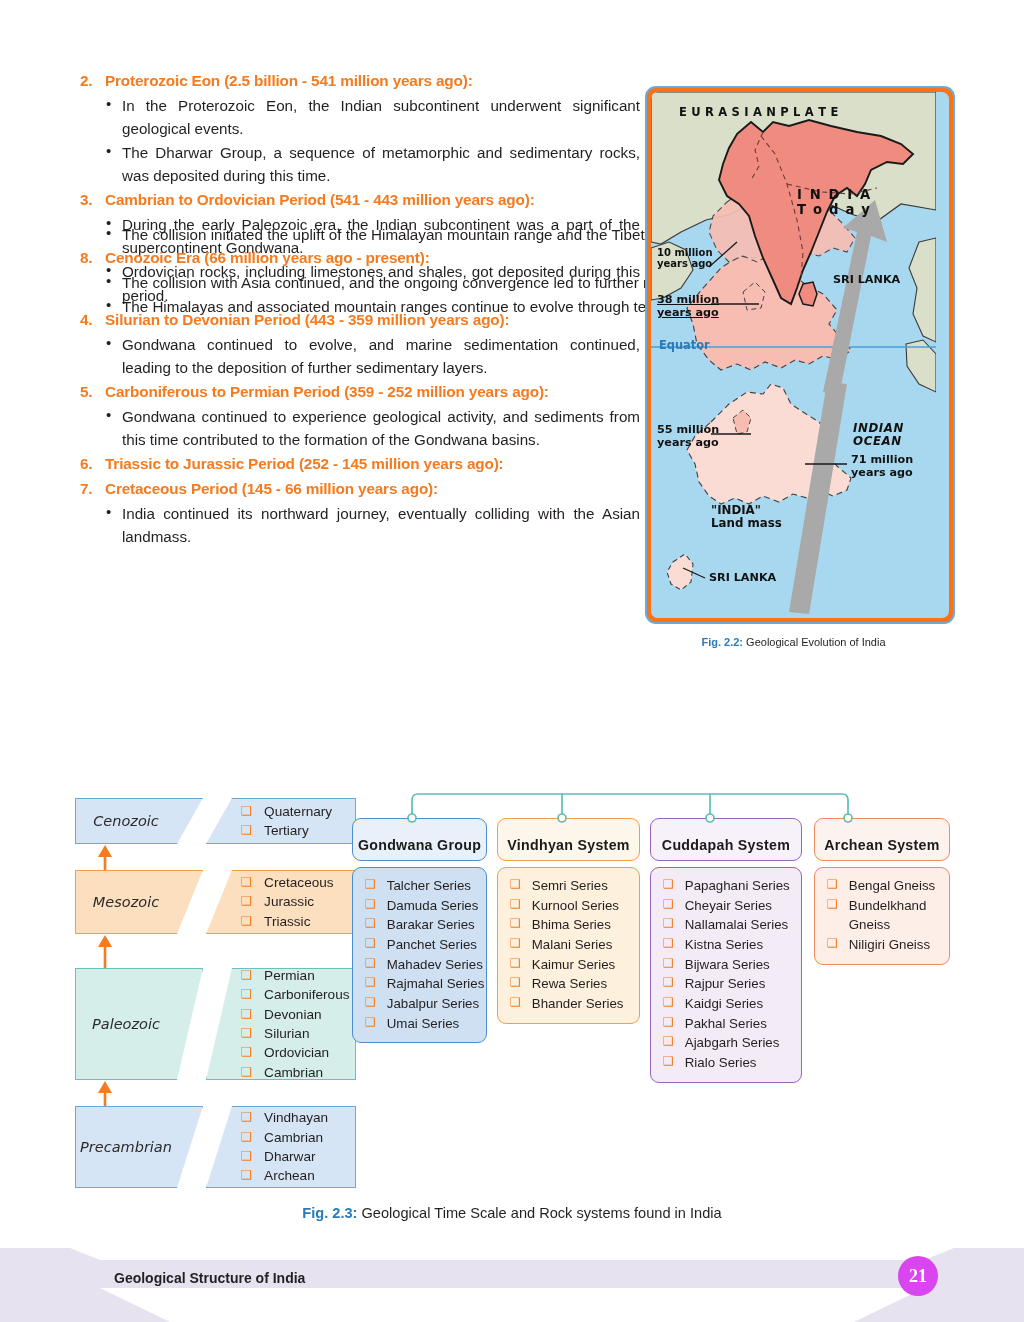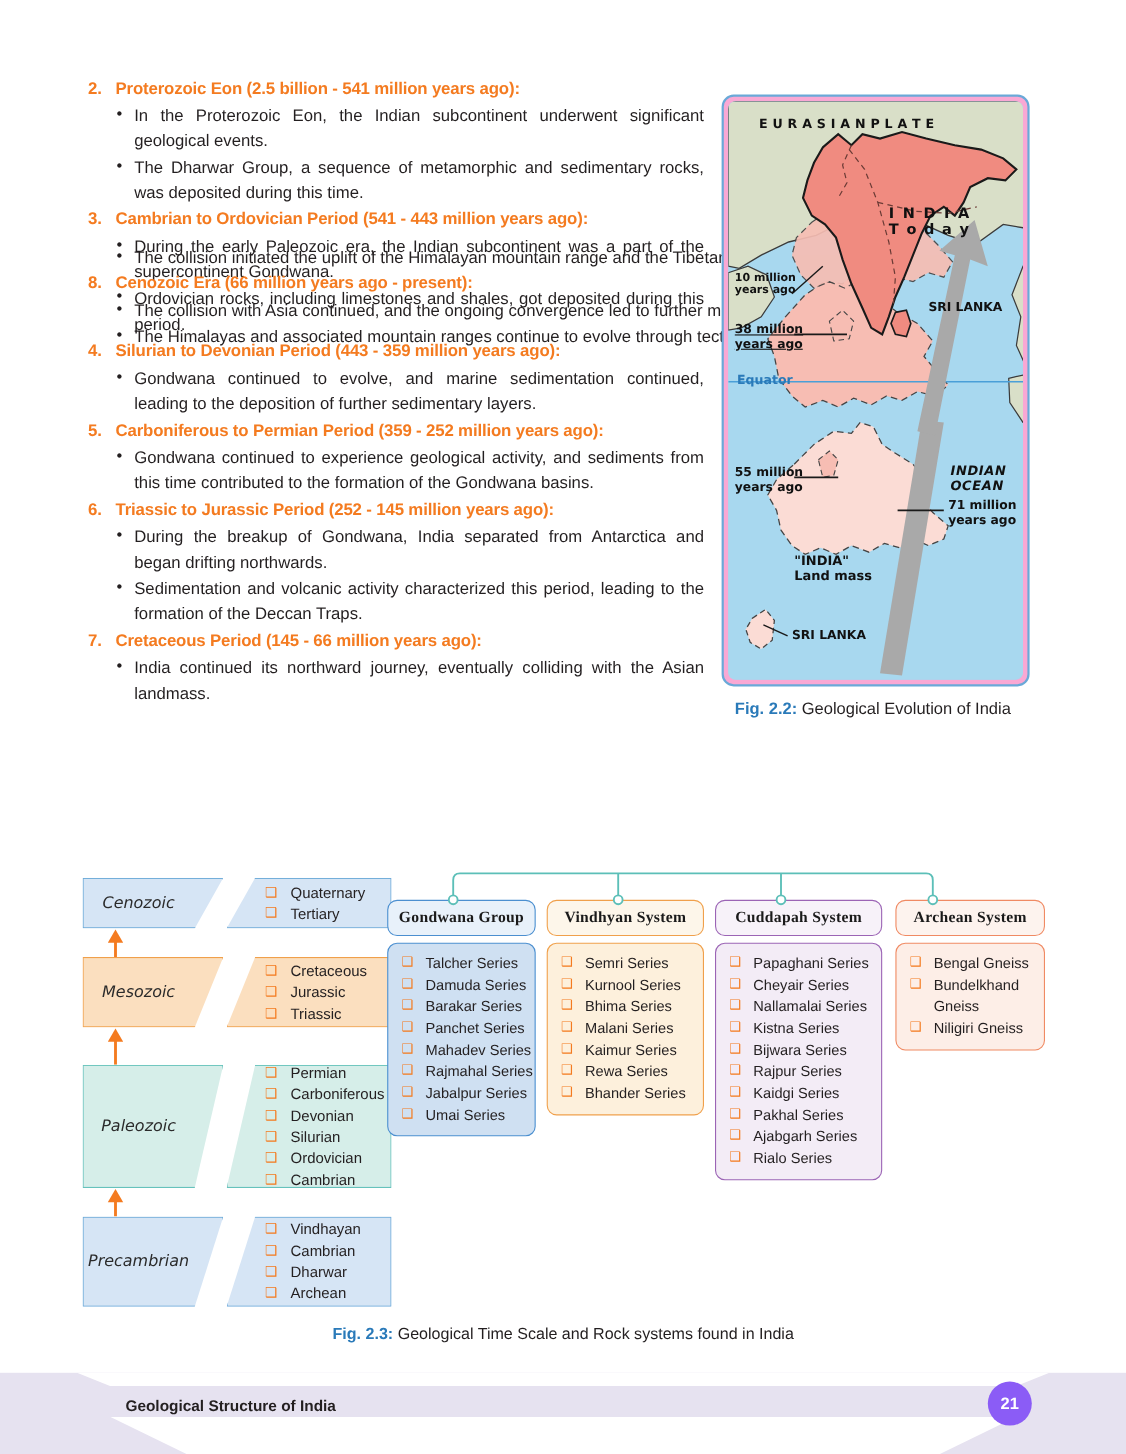--- a/index.html
+++ b/index.html
@@ -35,35 +35,35 @@
     color:#231f20; font-size:15px;
   }
 
   
   #wide-block { position:absolute; left:80px; width:880px; }
   #wide-block .sub-item { text-align:left; }
 
   
   #map-figure { position:absolute; left:645px; top:86px; width:297px; }
   #map-frame {
-    width:280px; height:538px;
+    width:310px; height:538px;
     border:2.2px solid #6aa9d8; border-radius:11px;
-    background:#f9a8d4; padding:4px; position:relative;margin-left:11px;
+    background:#f97316; padding:4px; position:relative;
   }
   #map-canvas {
     width:100%; height:100%; border-radius:7px; overflow:hidden;
     position:relative; background:#a8d8ef;
   }
   #map-canvas svg { display:block; }
   .map-label {
     position:absolute; font-family:"DejaVu Sans", sans-serif;
     font-weight:bold; color:#111; line-height:1.13;
   }
   #fig22-caption {
-    margin-top:11px; text-align:center; font-size:15px; color:#231f20;
+    margin-top:11px; text-align:center; font-size:11px; color:#231f20;
     line-height:1.35;
   }
   #fig22-caption .figno { color:#2a7ab9; font-weight:bold; }
 
   
   #diagram { position:absolute; left:0px; top:788px; width:1024px; height:420px; }
 
   
   .era-row { position:absolute; left:75px; }
   .era-left {
@@ -86,23 +86,23 @@
     color:#F47B20; font-size:12.4px; margin-right:12px;
     line-height:1.42; flex:0 0 auto;
     font-family:"DejaVu Sans", sans-serif;
   }
   .up-arrow { position:absolute; }
 
   
   .sys-col { position:absolute; top:30px; }
   .sys-title {
     border-radius:9px; border:1.8px solid;
-    text-align:center; font-family:Liberation Serif, serif;
+    text-align:center; font-family:Liberation Sans, sans-serif;
     font-weight:bold; font-size:14.2px; color:#1a1a1a;
-    padding:7px 4px 7px 4px; letter-spacing:0.3px;
+    padding:18px 4px 7px 4px; letter-spacing:0.3px;
   }
   .sys-body {
     margin-top:6px; border-radius:9px; border:1.8px solid;
     padding:8px 8px 9px 12px;
   }
   .sys-body .chk-line { font-size:13.3px; line-height:1.48; }
   .sys-body .chk { margin-right:11px; font-size:12px; }
   .sys-body .chk-line.wrap { white-space:normal; }
 
   
@@ -128,23 +128,23 @@
     background:#ffffff;
     clip-path:polygon(100px 0, 924px 0, 854px 34px, 170px 34px);
   }
   #footer-text {
     position:absolute; left:114px; top:22px;
     font-size:14px; font-weight:bold; color:#231f20;
   }
   #page-number {
     position:absolute; left:898px; top:8px;
     width:40px; height:40px; border-radius:50%;
-    background:#8b5cf6; color:#ffffff;
+    background:#d946ef; color:#ffffff;
     display:flex; align-items:center; justify-content:center;
-    font-size:15px; font-weight:bold;
+    font-size:18px; font-weight:bold;font-family:Liberation Serif, serif;
   }
 </style>
 </head>
 <body>
 
 <div id="content-area">
 
   <div id="text-column">
       <div class="num-item">
         <div class="num-head"><span class="numlabel">2.</span><span>Proterozoic Eon (2.5 billion - 541 million years ago):</span></div>
@@ -167,24 +167,20 @@
         </ul>
       </div>
       <div class="num-item">
         <div class="num-head"><span class="numlabel">5.</span><span>Carboniferous to Permian Period (359 - 252 million years ago):</span></div>
         <ul class="sub-list">
           <li class="sub-item">Gondwana continued to experience geological activity, and sediments from this time contributed to the formation of the Gondwana basins.</li>
         </ul>
       </div>
       <div class="num-item">
         <div class="num-head"><span class="numlabel">6.</span><span>Triassic to Jurassic Period (252 - 145 million years ago):</span></div>
-        <ul class="sub-list">
-          <li class="sub-item">During the breakup of Gondwana, India separated from Antarctica and began drifting northwards.</li>
-          <li class="sub-item">Sedimentation and volcanic activity characterized this period, leading to the formation of the Deccan Traps.</li>
-        </ul>
       </div>
       <div class="num-item">
         <div class="num-head"><span class="numlabel">7.</span><span>Cretaceous Period (145 - 66 million years ago):</span></div>
         <ul class="sub-list">
           <li class="sub-item">India continued its northward journey, eventually colliding with the Asian landmass.</li>
         </ul>
       </div>
     </div>
 
   <div id="wide-block" style="top: 222px;">

